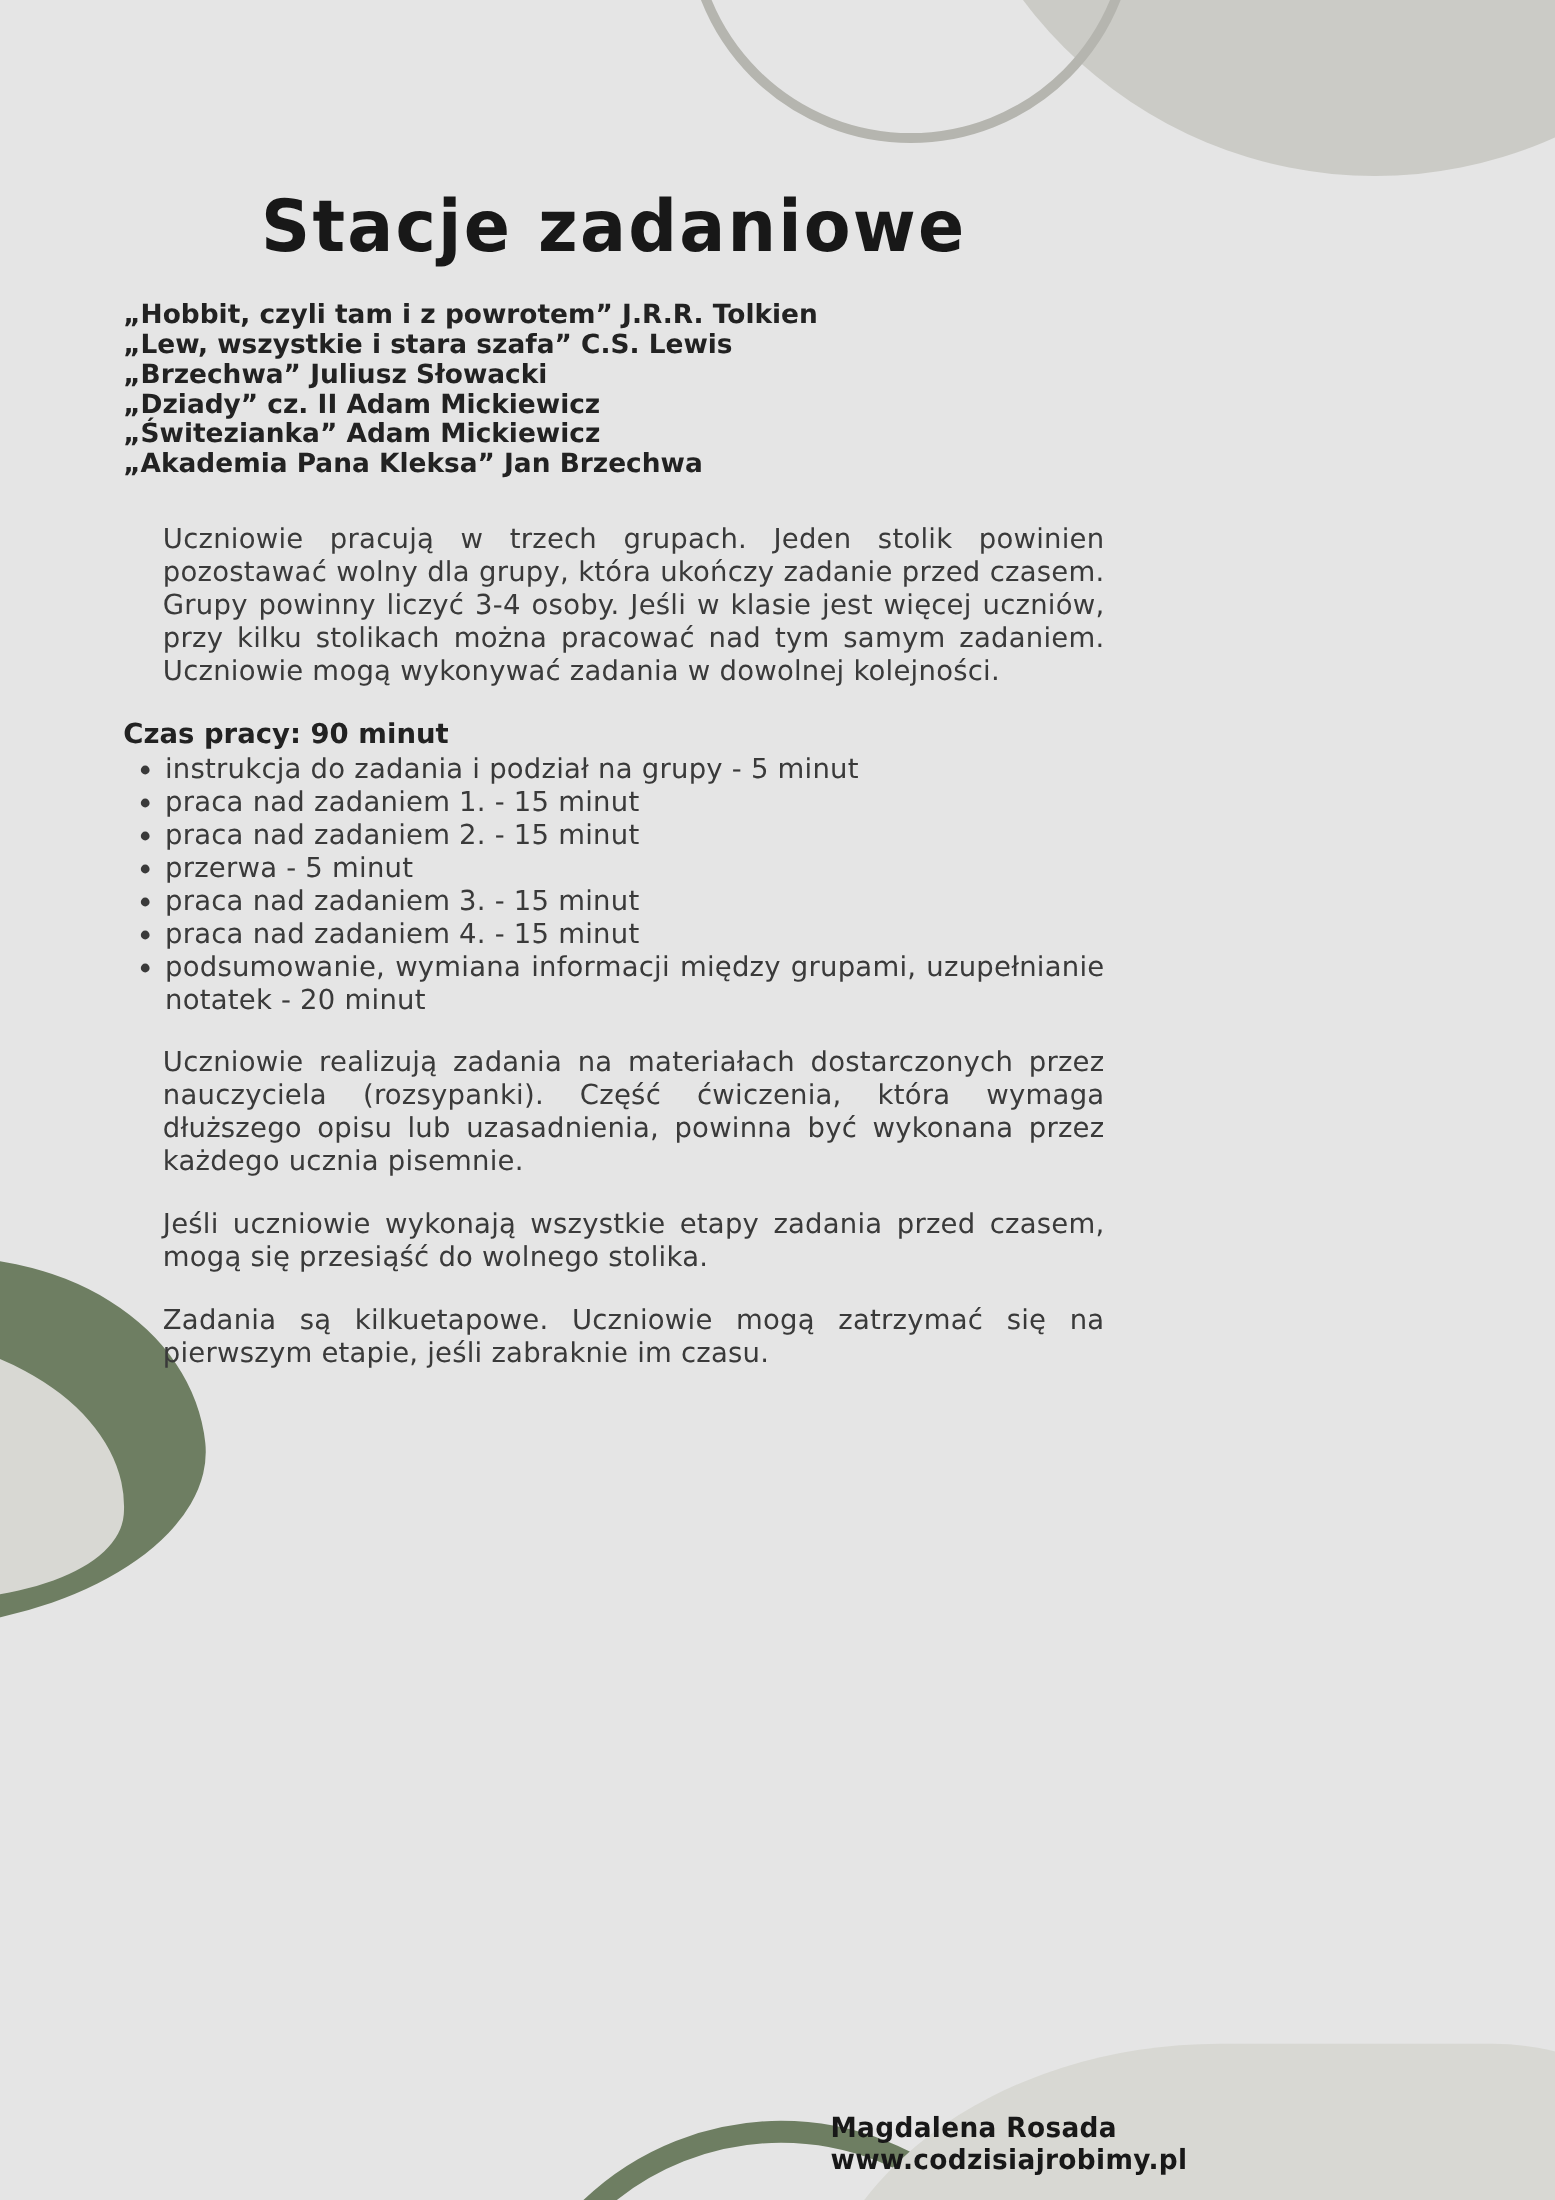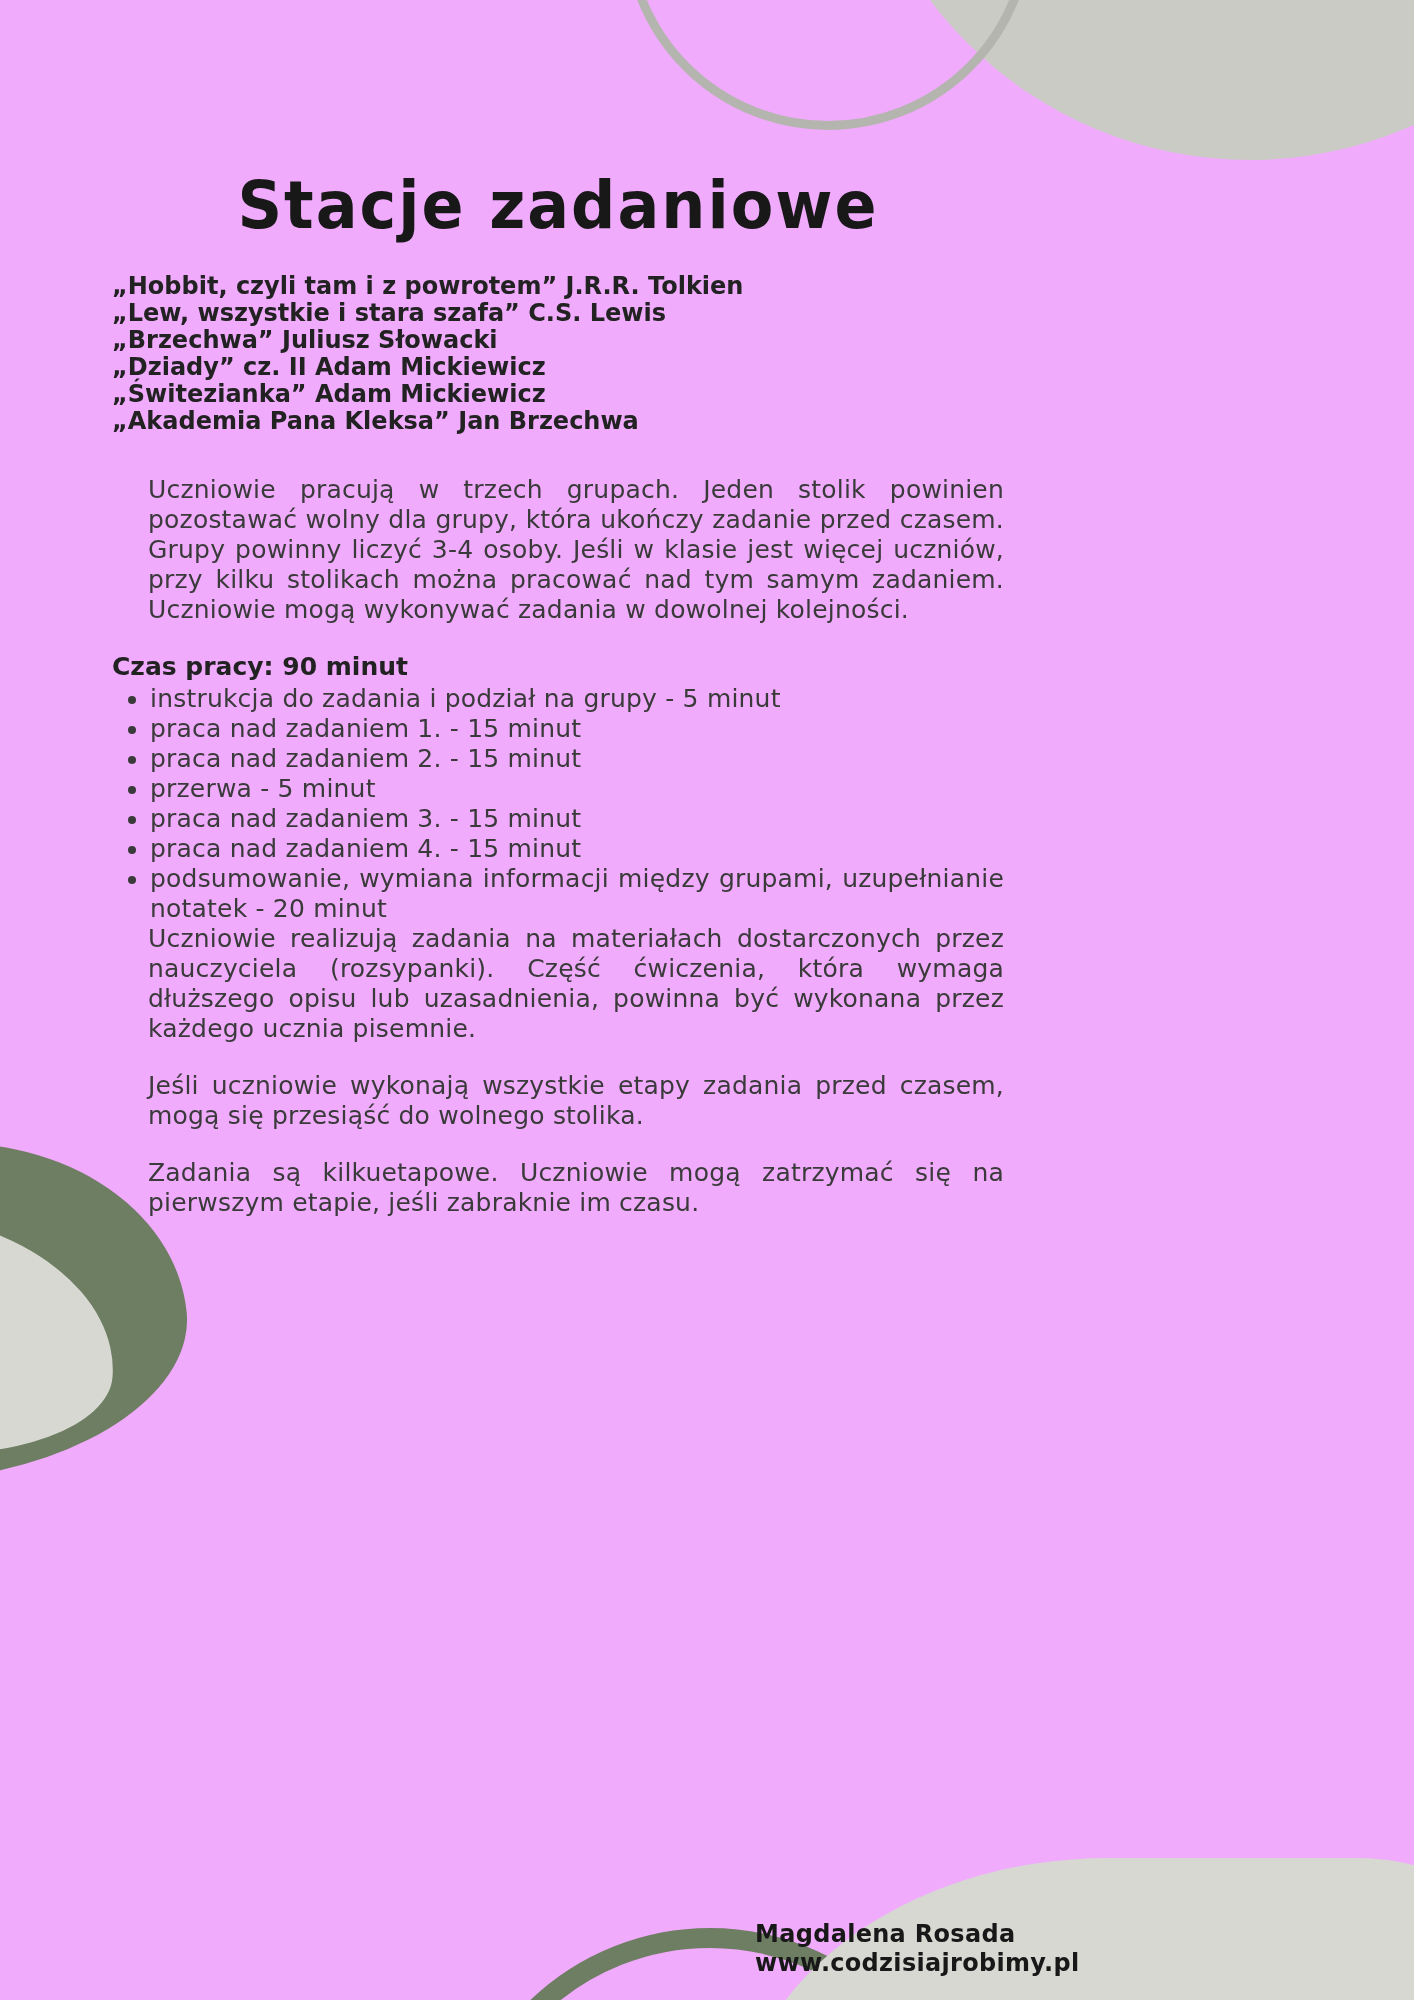--- a/index.html
+++ b/index.html
@@ -3,21 +3,21 @@
 <meta charset="utf-8">
 <style>
   * { box-sizing: border-box; margin: 0; padding: 0; }
   html, body { background: #ffffff; }
   body { font-family: "DejaVu Sans", "Liberation Sans", sans-serif; }
 
   .page {
     position: relative;
     width: 1414px;
     height: 2000px;
-    background: #f0abfc;
+    background: #e5e5e5;
     overflow: hidden;
     margin: 0 auto;
   }
 
   
   .deco { position: absolute; }
 
   .blob-top-right {
     left: 850px; top: -640px;
     width: 800px; height: 800px;
@@ -109,20 +109,21 @@
     font-size: 25px;
     line-height: 30px;
     font-weight: 700;
     color: #222222;
     margin-bottom: 2px;
   }
 
   .schedule-list {
     list-style: disc;
     padding-left: 38px;
+    margin-bottom: 27px;
   }
   .schedule-list li {
     font-size: 25px;
     line-height: 30px;
     text-align: justify;
     letter-spacing: 0.2px;
   }
 
   
   .footer {

